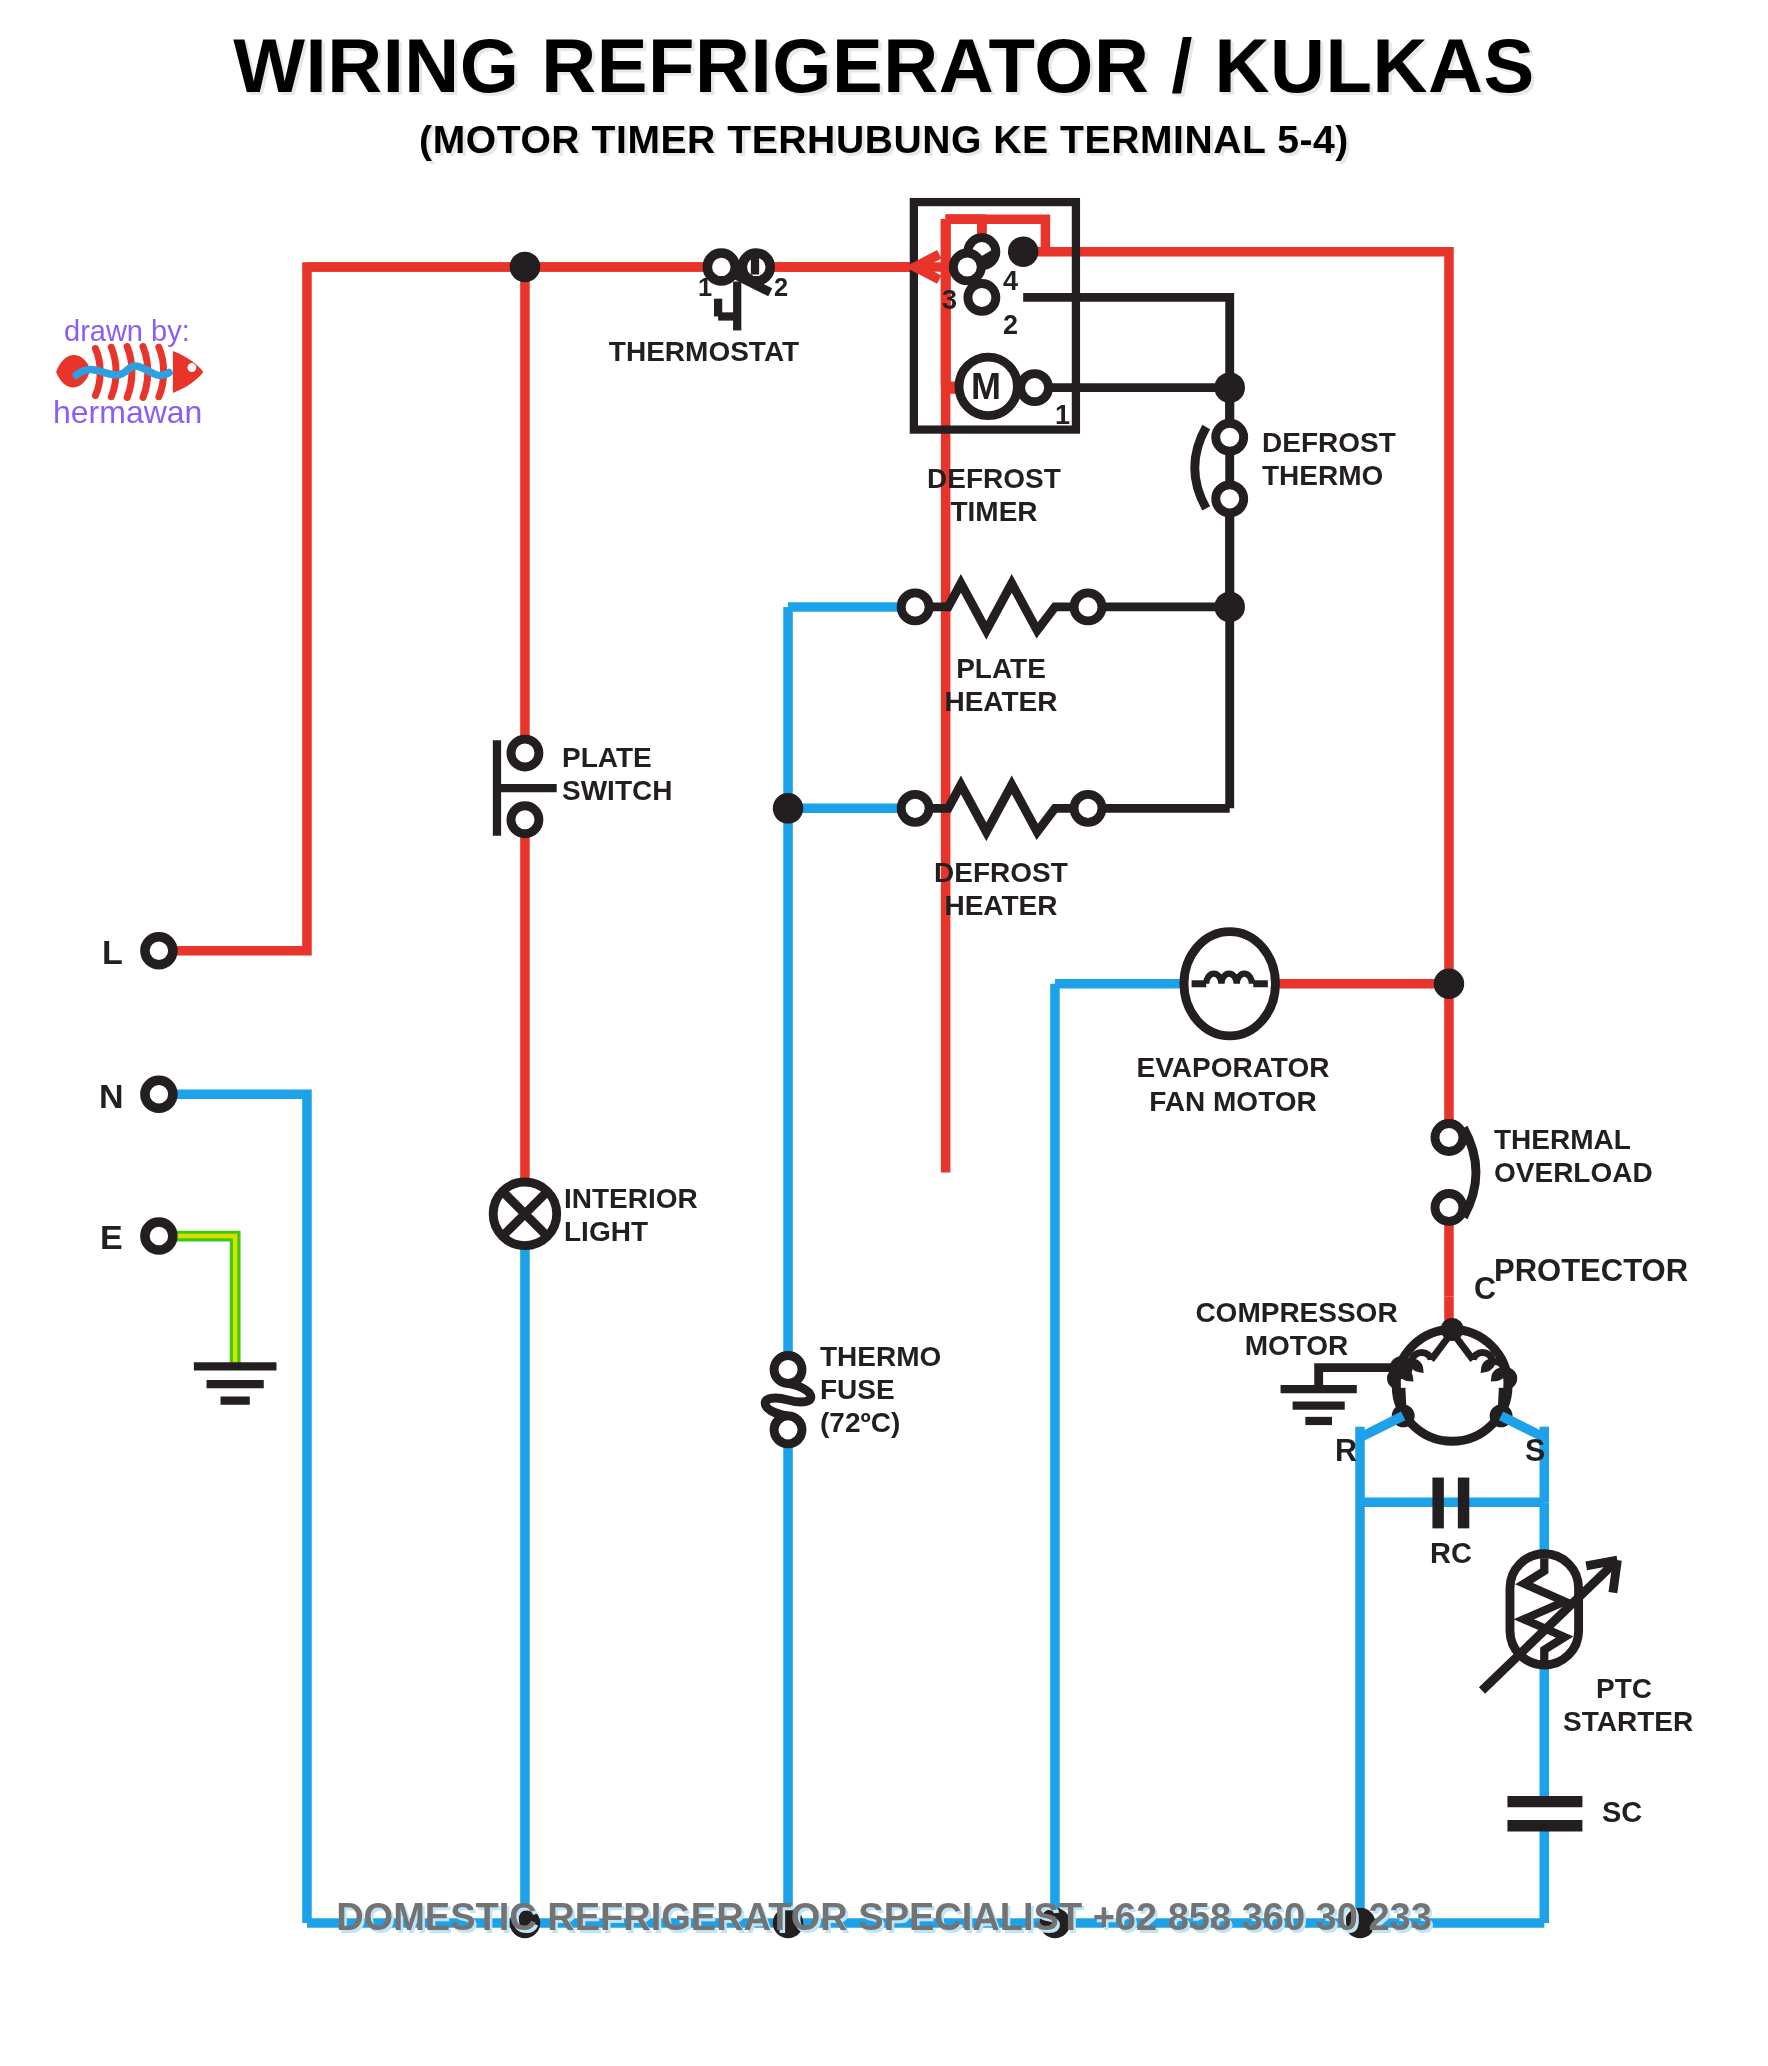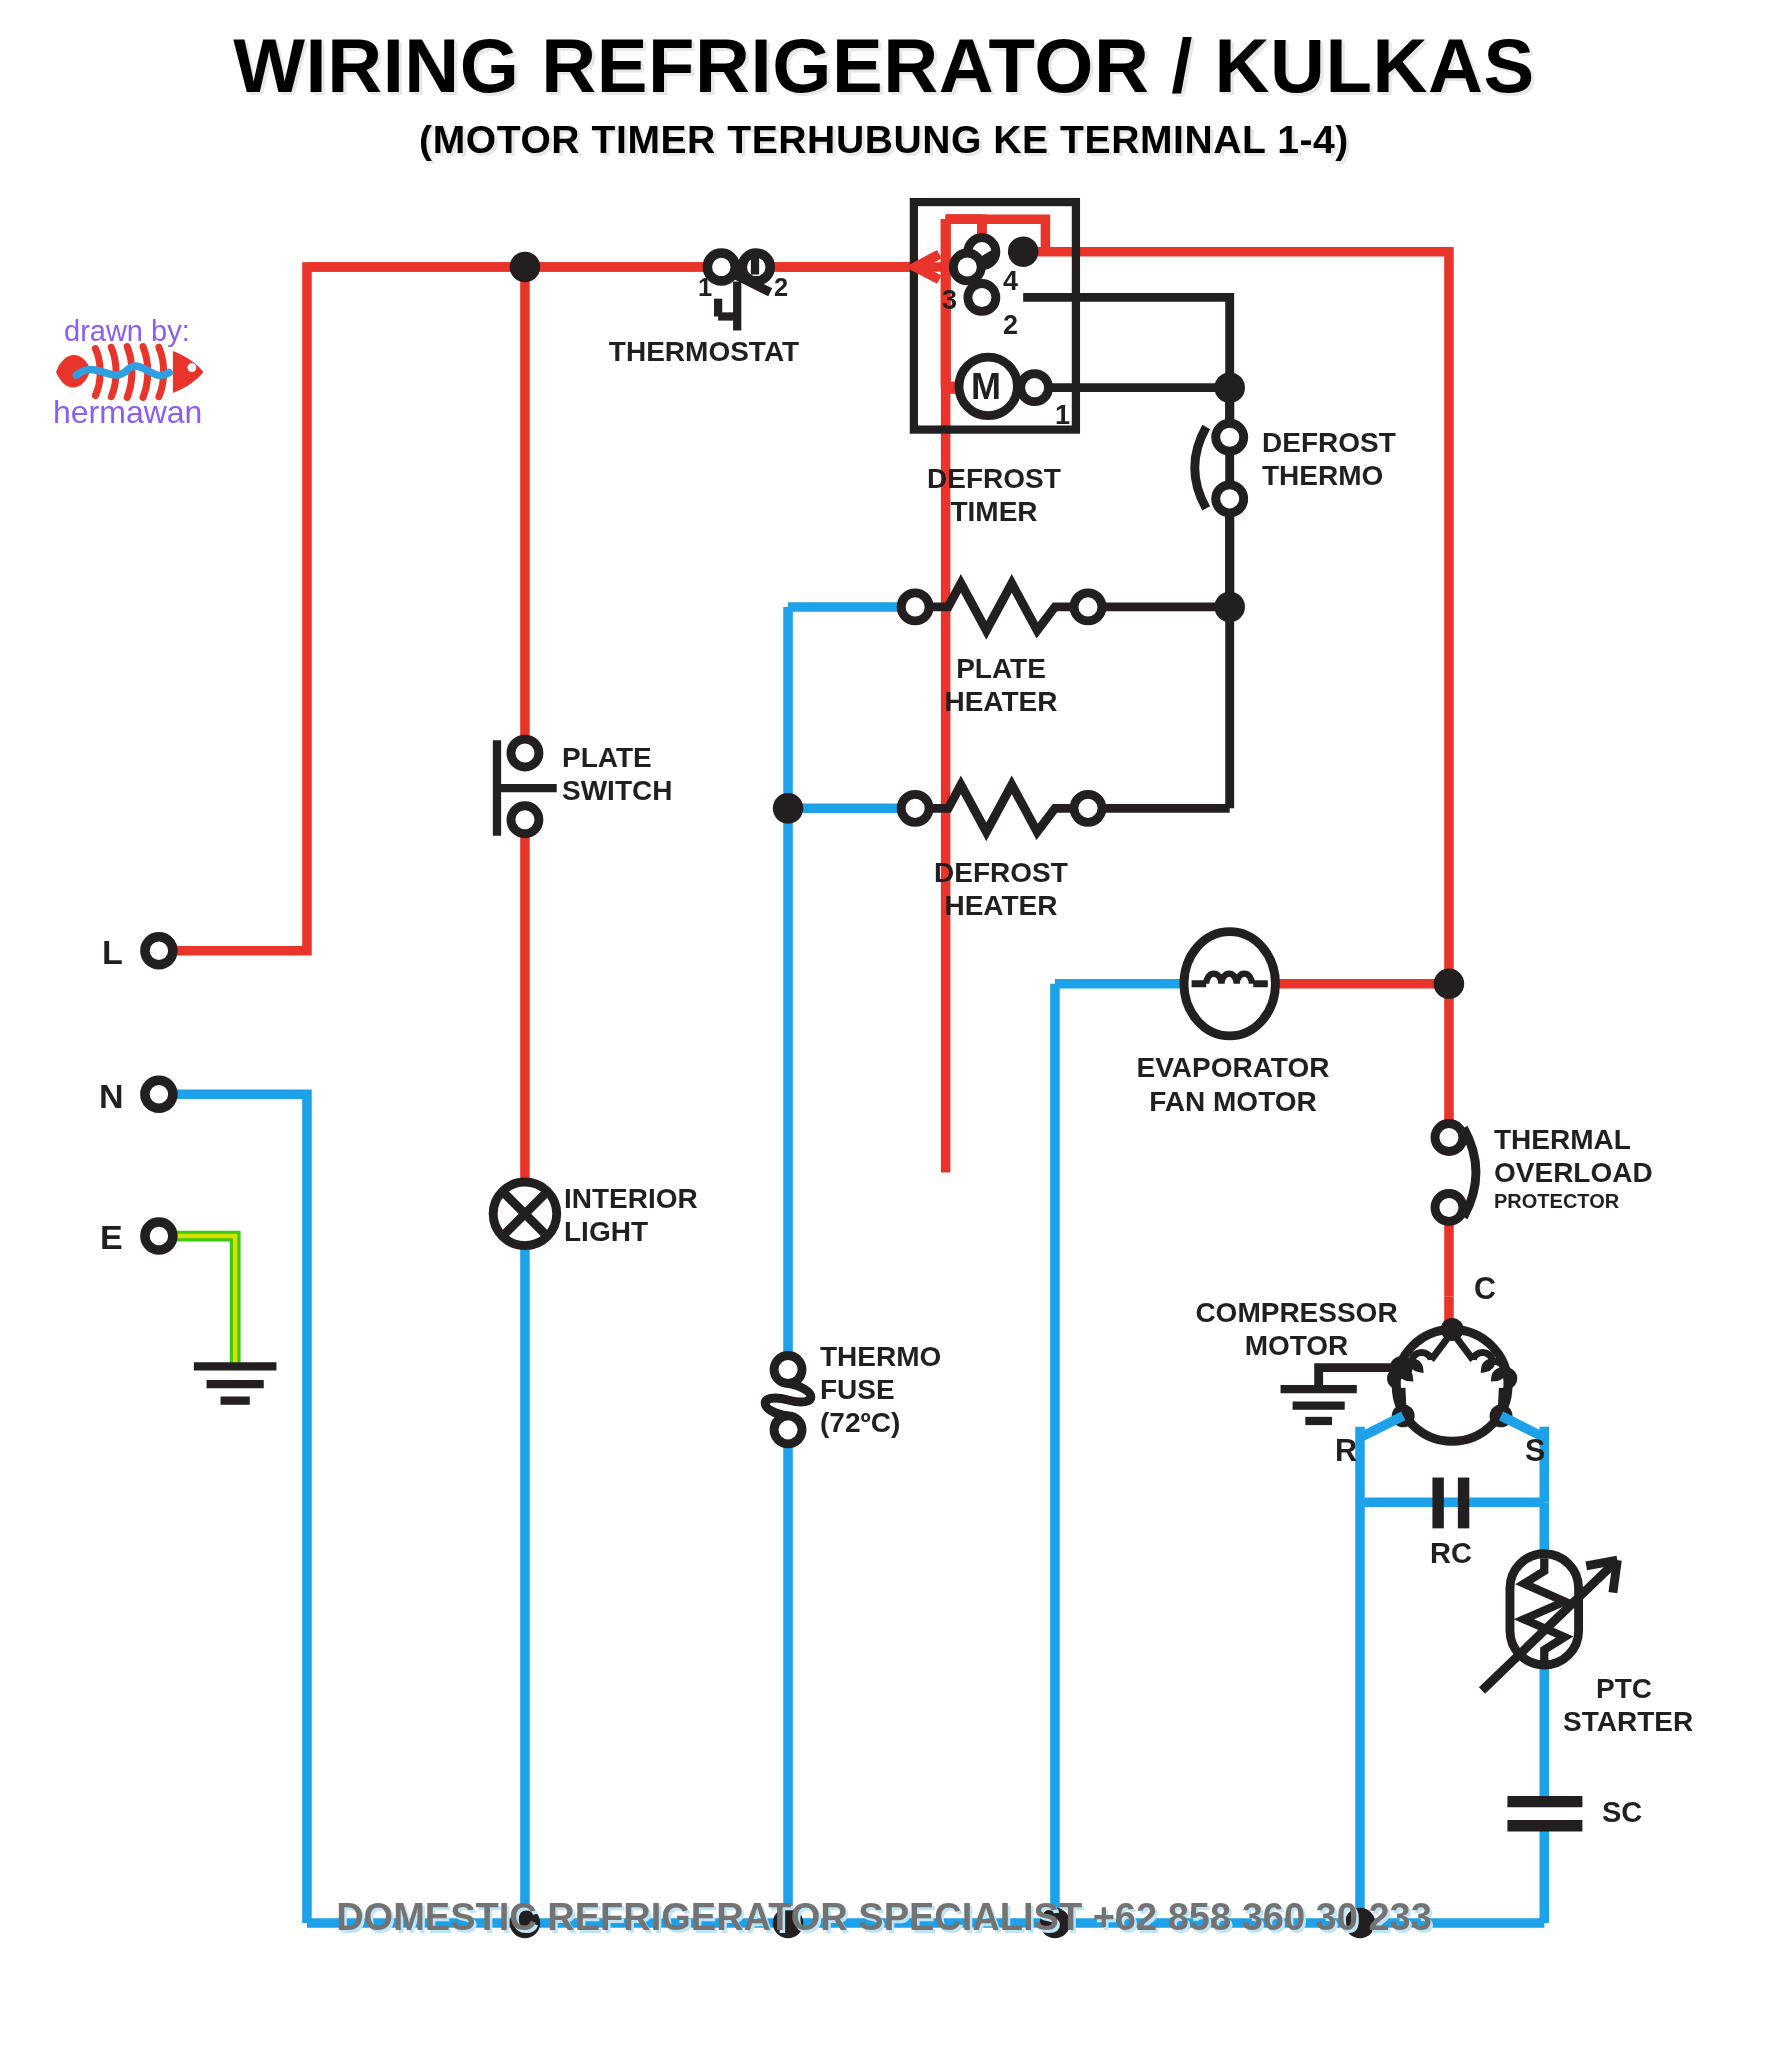--- a/index.html
+++ b/index.html
@@ -17,21 +17,21 @@
   .wm{position:absolute;color:#8b5cf6;font-weight:normal;}
   #wm-top{left:64px;top:315px;font-size:29px;}
   #wm-bot{left:53px;top:394px;font-size:32px;}
 </style>
 </head>
 <body>
 
 <div id="stage">
 
   <div class="ttl" id="title-main">WIRING REFRIGERATOR / KULKAS</div>
-  <div class="ttl" id="title-sub">(MOTOR TIMER TERHUBUNG KE TERMINAL 1-4)</div>
+  <div class="ttl" id="title-sub">(MOTOR TIMER TERHUBUNG KE TERMINAL 5-4)</div>
 
   <svg class="layer" viewBox="0 0 2782 3251">
     <defs>
       <linearGradient id="earthgrad" x1="0" y1="0" x2="1" y2="0">
         <stop offset="0%" stop-color="#3cc90e"></stop>
           <stop offset="45%" stop-color="#d8e000"></stop>
         <stop offset="100%" stop-color="#3cc90e"></stop>
       </linearGradient>
     </defs>
 
@@ -322,21 +322,21 @@
 
   <div class="lbl" style="left:820px;top:1341px;font-size:28px;">THERMO</div>
   <div class="lbl" style="left:820px;top:1374px;font-size:28px;">FUSE</div>
   <div class="lbl" style="left:820px;top:1407px;font-size:28px;">(72ºC)</div>
 
   <div class="lbl c" style="left:1068px;top:1052px;width:330px;font-size:28px;">EVAPORATOR</div>
   <div class="lbl c" style="left:1068px;top:1086px;width:330px;font-size:28px;">FAN MOTOR</div>
 
   <div class="lbl" style="left:1494px;top:1124px;font-size:28px;">THERMAL</div>
   <div class="lbl" style="left:1494px;top:1157px;font-size:28px;">OVERLOAD</div>
-  <div class="lbl" style="left:1494px;top:1190px;font-size:20px;">PROTECTOR</div>
+  <div class="lbl" style="left:1494px;top:1254px;font-size:31px;">PROTECTOR</div>
 
   <div class="lbl c" style="left:1163px;top:1297px;width:267px;font-size:28px;">COMPRESSOR</div>
   <div class="lbl c" style="left:1163px;top:1330px;width:267px;font-size:28px;">MOTOR</div>
   <div class="lbl" style="left:1474px;top:1271px;font-size:30.5px;">C</div>
   <div class="lbl" style="left:1335px;top:1433px;font-size:30.5px;">R</div>
   <div class="lbl" style="left:1525px;top:1433px;font-size:30.5px;">S</div>
 
   <div class="lbl" style="left:1430px;top:1537px;font-size:29px;">RC</div>
   <div class="lbl" style="left:1596px;top:1673px;font-size:28px;">PTC</div>
   <div class="lbl" style="left:1563px;top:1706px;font-size:28px;">STARTER</div>

